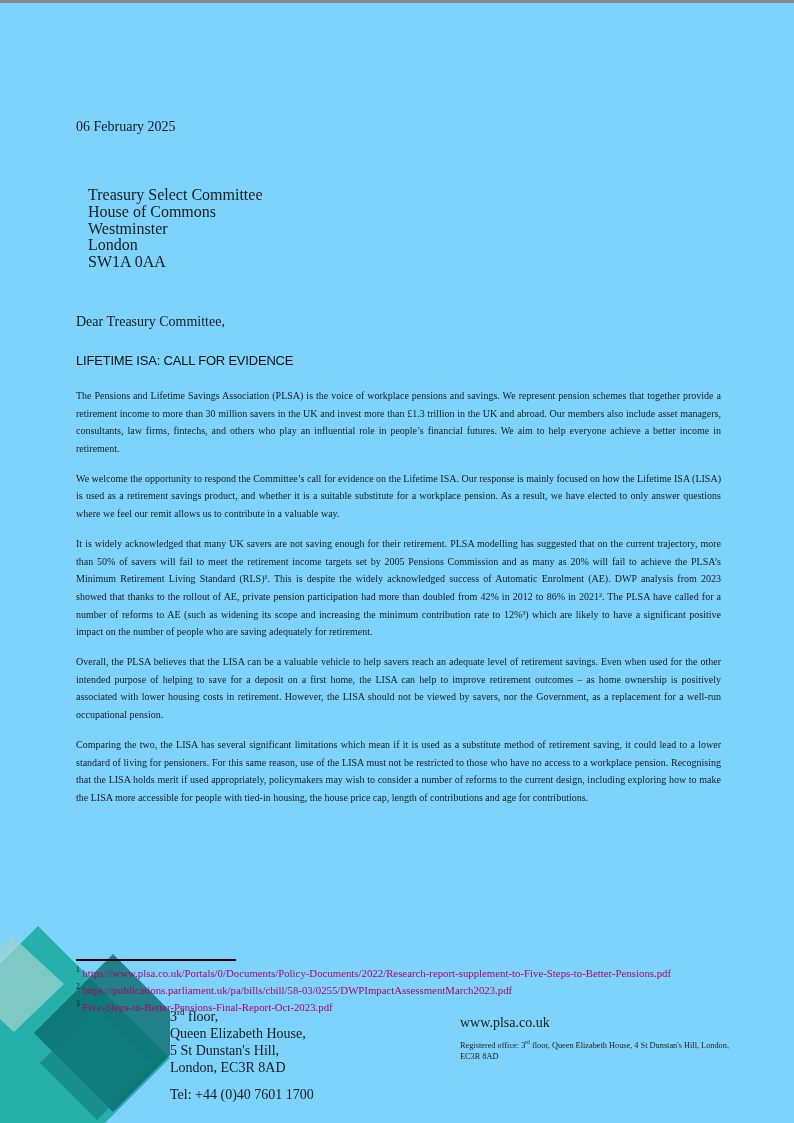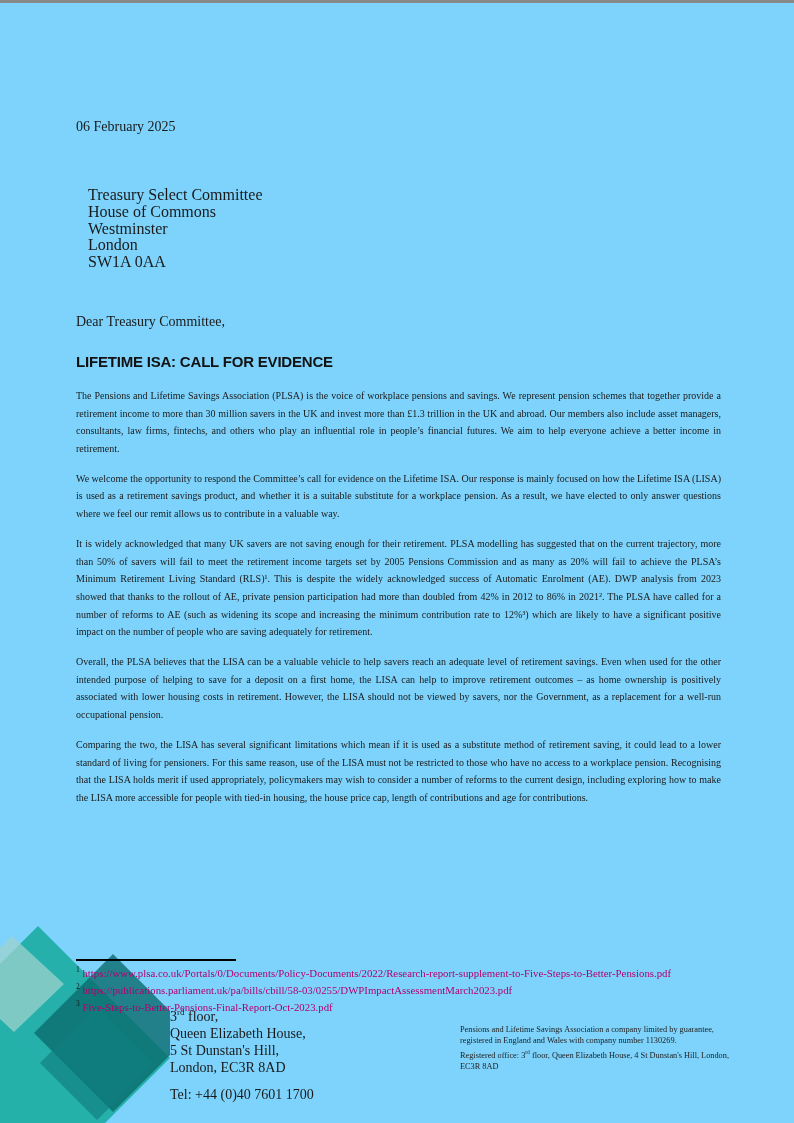--- a/index.html
+++ b/index.html
@@ -23,21 +23,21 @@
     font-size: 16px; line-height: 16.8px;
   }
   .salutation {
     position: absolute; left: 76px; top: 311px;
     font-size: 14px;
   }
   .subject {
     position: absolute; left: 76px; top: 350px;
     margin: 0;
     font-family: "Liberation Sans", sans-serif;
-    font-size: 15px; font-weight: 700; letter-spacing: -0.2px;
+    font-size: 13px; font-weight: 400; letter-spacing: -0.2px;
     color: #111;
   }
   .body-text {
     position: absolute; left: 76px; top: 384px; width: 645px;
     font-size: 10px; line-height: 17.6px;
     text-align: justify;
   }
   .body-text p { margin: 0 0 12.5px 0; }
   .footnote-sep {
     position: absolute; left: 76px; top: 956px;
@@ -120,17 +120,17 @@
 
   <div class="footer-address">
     <div><span>3</span><sup>rd</sup><span> floor,</span></div>
     <div>Queen Elizabeth House,</div>
     <div>5 St Dunstan's Hill,</div>
     <div>London, EC3R 8AD</div>
     <div class="footer-tel">Tel: +44 (0)40 7601 1700</div>
   </div>
 
   <div class="footer-right">
-    <div class="legal">Pensions and Lifetime Savings Association a company limited by guarantee, registered in England and Wales with company number 1130269.</div>
+    <div class="website">www.plsa.co.uk</div>
     <div class="legal"><span>Registered office: 3</span><sup>rd</sup><span> floor, Queen Elizabeth House, 4 St Dunstan's Hill, London, EC3R 8AD</span></div>
   </div>
 
 </div>
 
 </body></html>

